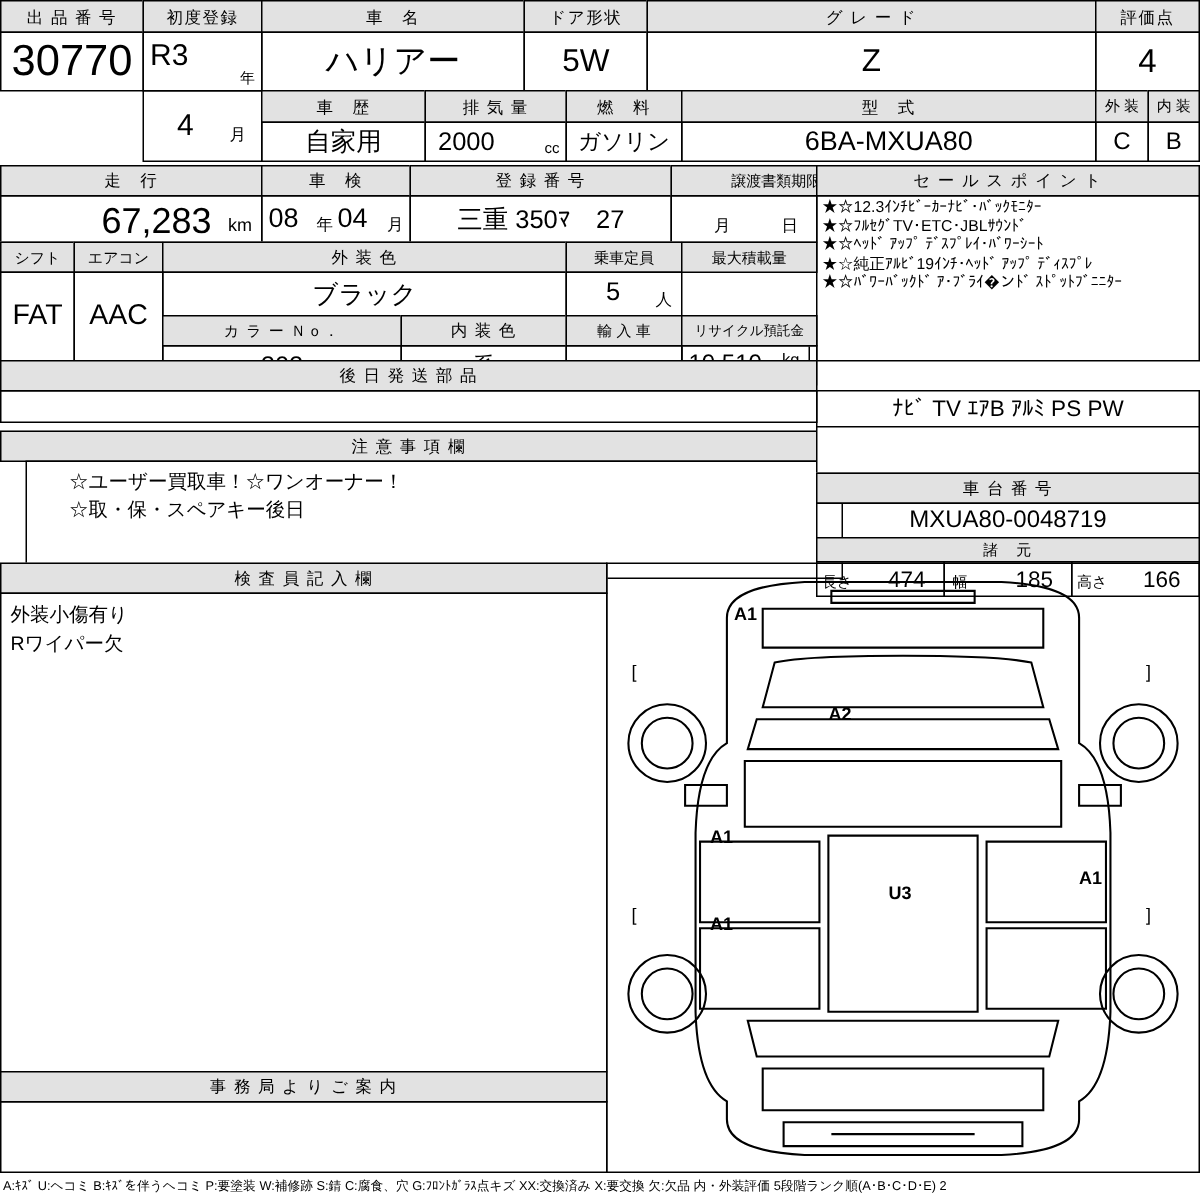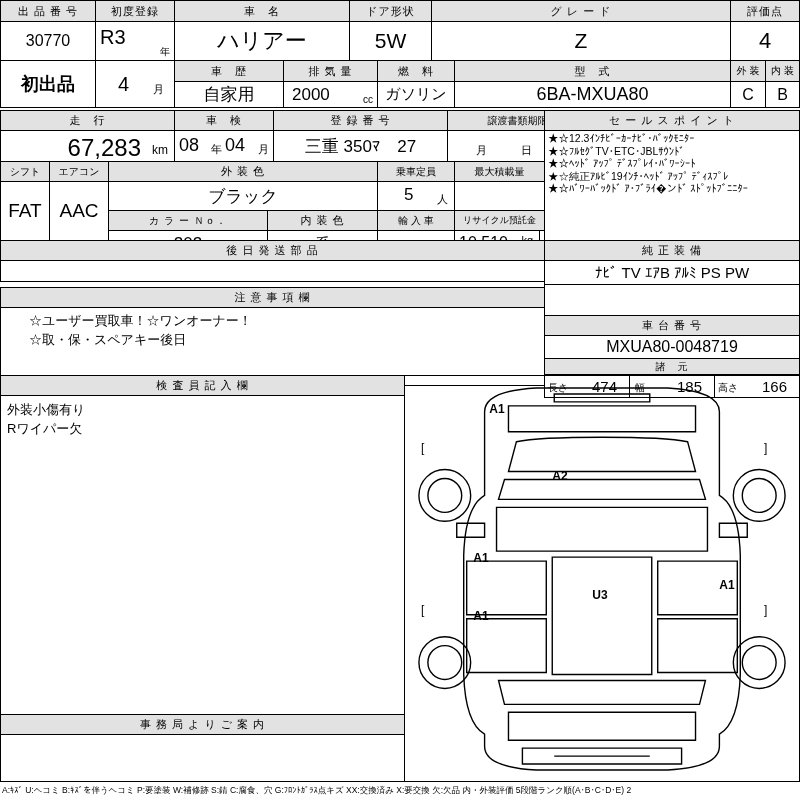--- a/index.html
+++ b/index.html
@@ -19,21 +19,21 @@
     background:#e2e2e2;
     font-size:11px;
     display:flex; align-items:center; justify-content:center;
     letter-spacing:1px;
     white-space:nowrap;
   }
   .val {
     display:flex; align-items:center; justify-content:center;
     white-space:nowrap;
   }
-  .big { font-size:16px; }
+  .big { font-size:29px; }
   .med { font-size:18px; }
   .xsml { font-size:10px; }
   .b { font-weight:bold; }
 
   
   .splist { padding:1px 2px 0 3px; }
   .splist div { font-size:10.5px; line-height:12.6px; white-space:nowrap; }
 
   
   .notes { padding:3px 4px; font-size:13px; line-height:19px; }
@@ -53,21 +53,20 @@
   }
   .brk { position:absolute; font-size:12px; }
 </style>
 </head>
 <body>
 
 <div class="sheet">
 
   <div class="bx hdr" style="left:0;top:0;width:96px;height:22px;">出 品 番 号</div>
   <div class="bx val big" style="left:0;top:21px;width:96px;height:40px;">30770</div>
-  <div class="bx val med b" style="left:0;top:60px;width:96px;height:48px;">初出品</div>
 
   <div class="bx hdr" style="left:95px;top:0;width:80px;height:22px;">初度登録</div>
   <div class="bx" style="left:95px;top:21px;width:80px;height:40px;">
     <div style="position:absolute;left:4px;top:4px;font-size:20px;">R3</div>
     <div style="position:absolute;right:4px;bottom:1px;font-size:10px;">年</div>
   </div>
   <div class="bx" style="left:95px;top:60px;width:80px;height:48px;">
     <div style="position:absolute;left:22px;top:12px;font-size:20px;">4</div>
     <div style="position:absolute;right:10px;bottom:10px;font-size:11px;">月</div>
   </div>
@@ -157,35 +156,34 @@
   <div class="bx hdr" style="left:454px;top:210px;width:91px;height:21px;font-size:9px;letter-spacing:0;">リサイクル預託金</div>
   <div class="bx" style="left:454px;top:230px;width:91px;height:27px;">
     <div style="position:absolute;left:4px;top:3px;font-size:16px;">10,510</div>
     <div style="position:absolute;right:3px;bottom:3px;font-size:10px;">円</div>
   </div>
 
   <div class="bx hdr" style="left:0;top:240px;width:545px;height:21px;">後 日 発 送 部 品</div>
   <div class="bx" style="left:0;top:260px;width:545px;height:22px;"></div>
 
   <div class="bx hdr" style="left:0;top:287px;width:545px;height:21px;">注 意 事 項 欄</div>
-  <div class="bx notes" style="left:0;top:307px;width:545px;height:79px;padding-left:28px;">
+  <div class="bx notes" style="left:17px;top:307px;width:545px;height:79px;padding-left:28px;">
     <div>☆ユーザー買取車！☆ワンオーナー！</div>
     <div>☆取・保・スペアキー後日</div>
   </div>
 
   <div class="bx hdr" style="left:544px;top:110px;width:256px;height:21px;">セ ー ル ス ポ イ ン ト</div>
   <div class="bx splist" style="left:544px;top:130px;width:256px;height:111px;">
     <div>★☆12.3ｲﾝﾁﾋﾞｰｶｰﾅﾋﾞ･ﾊﾞｯｸﾓﾆﾀｰ</div>
     <div>★☆ﾌﾙｾｸﾞTV･ETC･JBLｻｳﾝﾄﾞ</div>
     <div>★☆ﾍｯﾄﾞ ｱｯﾌﾟ ﾃﾞｽﾌﾟﾚｲ･ﾊﾞﾜｰｼｰﾄ</div>
     <div>★☆純正ｱﾙﾋﾞ19ｲﾝﾁ･ﾍｯﾄﾞ ｱｯﾌﾟ ﾃﾞｨｽﾌﾟﾚ</div>
     <div>★☆ﾊﾞﾜｰﾊﾞｯｸﾄﾞ ｱ･ﾌﾞﾗｲ�ンﾄﾞ ｽﾄﾟｯﾄﾌﾞﾆﾆﾀｰ</div>
   </div>
 
-  <div class="bx hdr" style="left:544px;top:240px;width:256px;height:21px;">純 正 装 備</div>
   <div class="bx val" style="left:544px;top:260px;width:256px;height:25px;font-size:15px;">ﾅﾋﾞ TV ｴｱB ｱﾙﾐ PS PW</div>
 
   <div class="bx" style="left:544px;top:284px;width:256px;height:32px;background:#fff;"></div>
 
   <div class="bx hdr" style="left:544px;top:315px;width:256px;height:21px;">車 台 番 号</div>
   <div class="bx val" style="left:544px;top:335px;width:256px;height:24px;font-size:16px;">MXUA80-0048719</div>
 
   <div class="bx hdr" style="left:544px;top:358px;width:256px;height:17px;font-size:10px;">諸　元</div>
   <div class="bx" style="left:544px;top:374px;width:86px;height:24px;">
     <div style="position:absolute;left:3px;top:6px;font-size:10px;">長さ</div>

